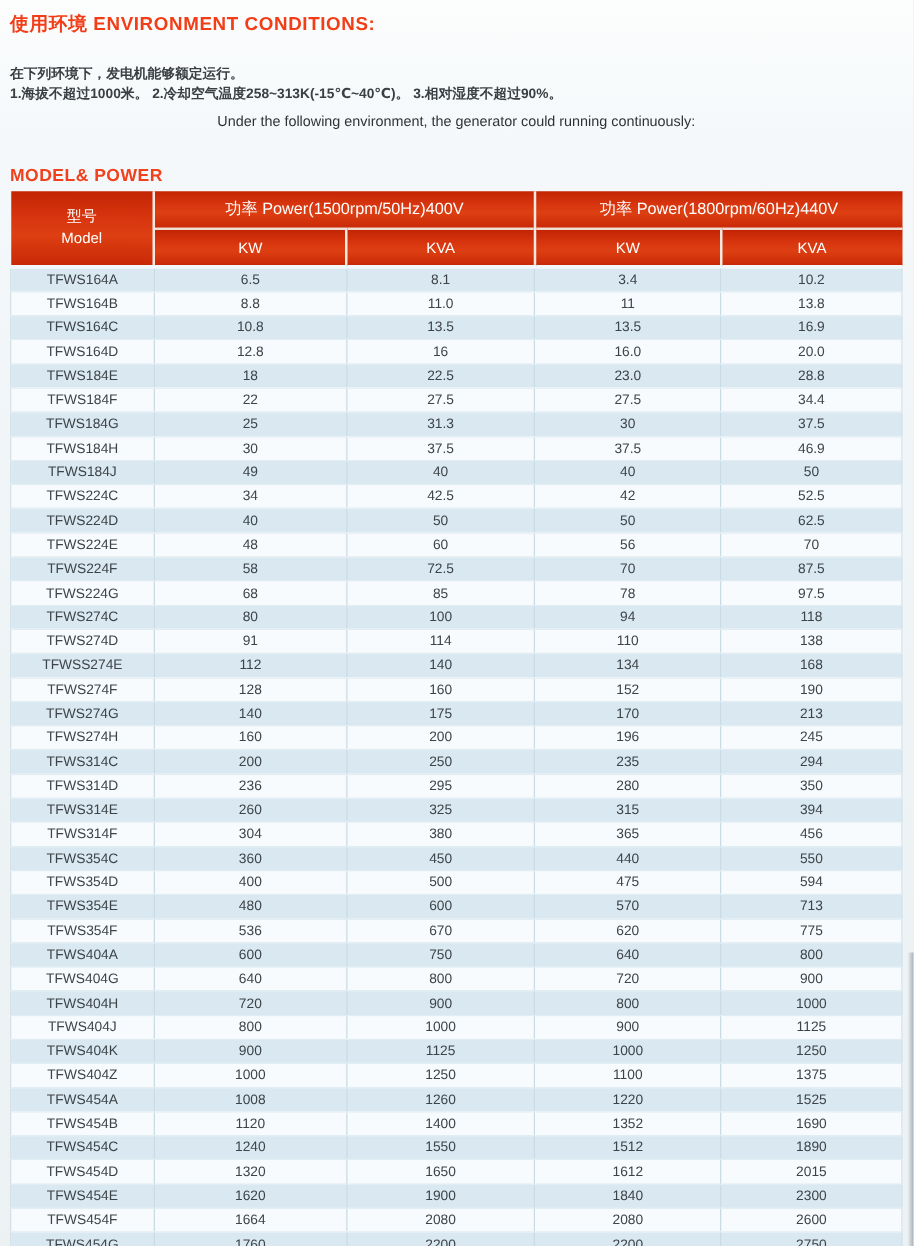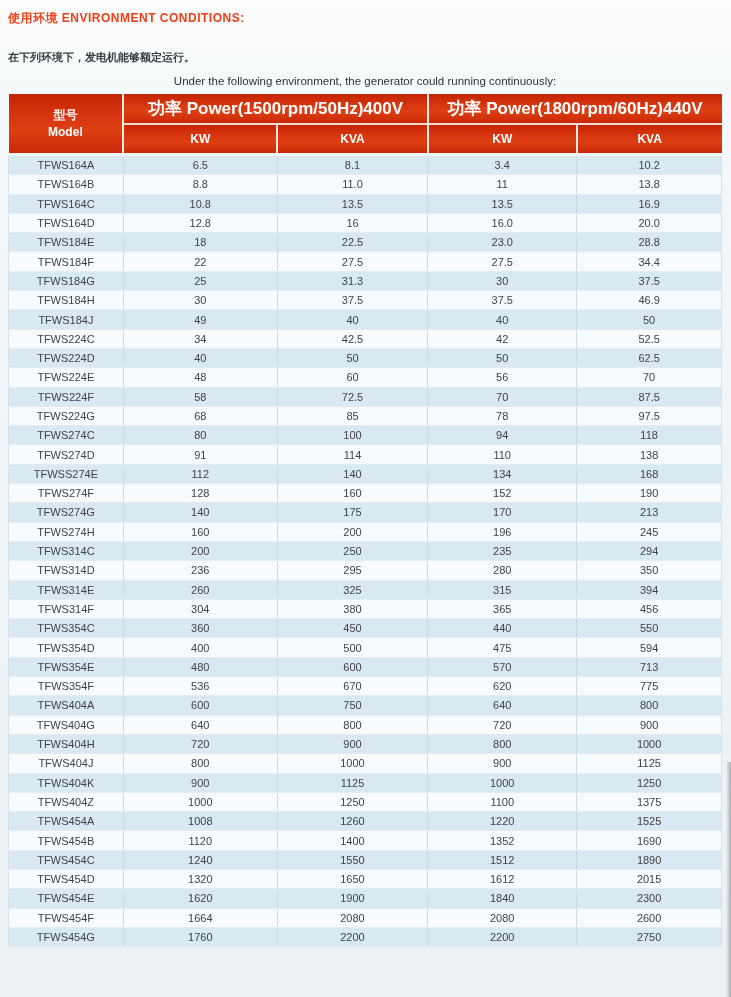--- a/index.html
+++ b/index.html
@@ -13,21 +13,21 @@
     width: 731px;
     height: 997px;
     margin: 0 auto;
     background: linear-gradient(180deg, #fcfdfd 0%, #f4f8fa 12%, #eef3f6 55%, #ecf1f4 100%);
     overflow: hidden;
     box-sizing: border-box;
     padding: 10px 9px 0 8px;
   }
   .env-title {
     margin: 0;
-    font-size: 12px;
+    font-size: 15px;
     font-weight: bold;
     color: #f23d17;
     letter-spacing: 0.5px;
   }
   .env-zh {
     margin: 23px 0 0 0;
     font-size: 11px;
     line-height: 15.5px;
     color: #3a3f43;
     font-weight: 600;
@@ -48,31 +48,31 @@
   }
   table.spec {
     width: 714px;
     margin-top: 5px;
     border-collapse: collapse;
     table-layout: fixed;
   }
   table.spec thead th {
     background: linear-gradient(180deg, #c32403 0%, #d93710 40%, #dd3f12 60%, #c92806 100%);
     color: #ffffff;
-    font-weight: bold;
+    font-weight: normal;
     padding: 0;
     text-align: center;
     vertical-align: middle;
   }
   th.th-model {
     font-size: 12px;
     line-height: 17px;
   }
   th.th-group {
-    font-size: 17px;
+    font-size: 13px;
     height: 29px;
     border-left: 2px solid #f6e9e2;
   }
   th.th-sub {
     font-size: 12px;
     height: 28px;
     border-top: 2px solid #f0dcd2;
     border-left: 2px solid #f6e9e2;
   }
   th.no-left { border-left: none; }
@@ -104,26 +104,28 @@
 </style>
 </head>
 <body>
 
 <div class="page">
 
   <h1 class="env-title">使用环境  ENVIRONMENT CONDITIONS:</h1>
 
   <p class="env-zh">
     <span>在下列环境下，发电机能够额定运行。</span><br>
+    <span>1.海拔不超过1000米。 2.冷却空气温度258~313K(-15℃~40℃)。 3.相对湿度不超过90%。</span>
   </p>
 
   <p class="env-en">
     <span>Under the following environment, the generator could running continuously:</span><br>
   </p>
 
+  <h2 class="section-title">MODEL&amp; POWER</h2>
 
   <table class="spec">
     <colgroup>
       <col style="width:16.1%">
       <col style="width:21.6%">
       <col style="width:21.1%">
       <col style="width:20.9%">
       <col style="width:20.3%">
     </colgroup>
     <thead>

